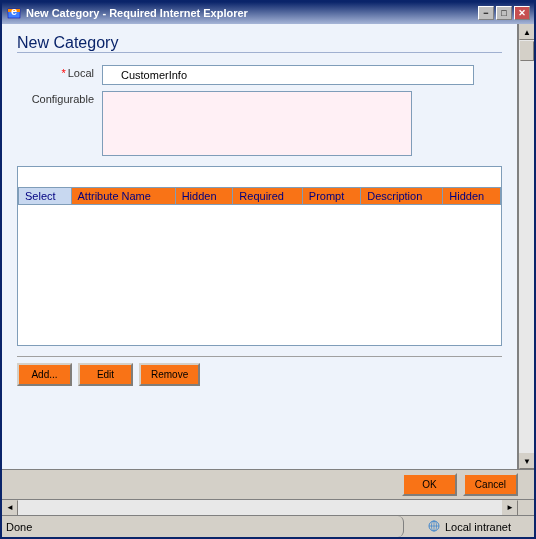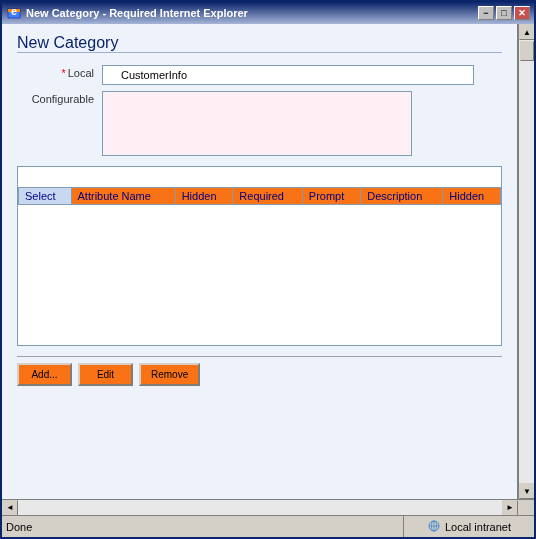--- a/index.html
+++ b/index.html
@@ -215,20 +215,21 @@
       flex-shrink: 0;
     }
 
     .status-section {
       display: flex;
       align-items: center;
       height: 100%;
       padding: 0 4px;
       border-right: 1px solid #808080;
       flex: 1;
+      border-radius: 6px;
     }
 
     .status-section:last-child {
       border-right: none;
       flex: 0 0 130px;
       justify-content: center;
     }
 
     .ok-cancel-bar {
       height: 30px;
@@ -366,20 +367,24 @@
 
     <div class="right-scrollbar">
       <div class="scroll-btn">▲</div>
       <div class="scroll-track">
         <div class="scroll-thumb"></div>
       </div>
       <div class="scroll-btn">▼</div>
     </div>
   </div>
 
+  <div class="ok-cancel-bar">
+    <button class="win-button">OK</button>
+    <button class="win-button">Cancel</button>
+  </div>
 
   <div class="scrollbar-h">
     <div class="scroll-btn-h">◄</div>
     <div class="scroll-track-h"></div>
     <div class="scroll-btn-h">►</div>
     <div class="scroll-corner"></div>
   </div>
 
   <div class="status-bar">
     <div class="status-section">

